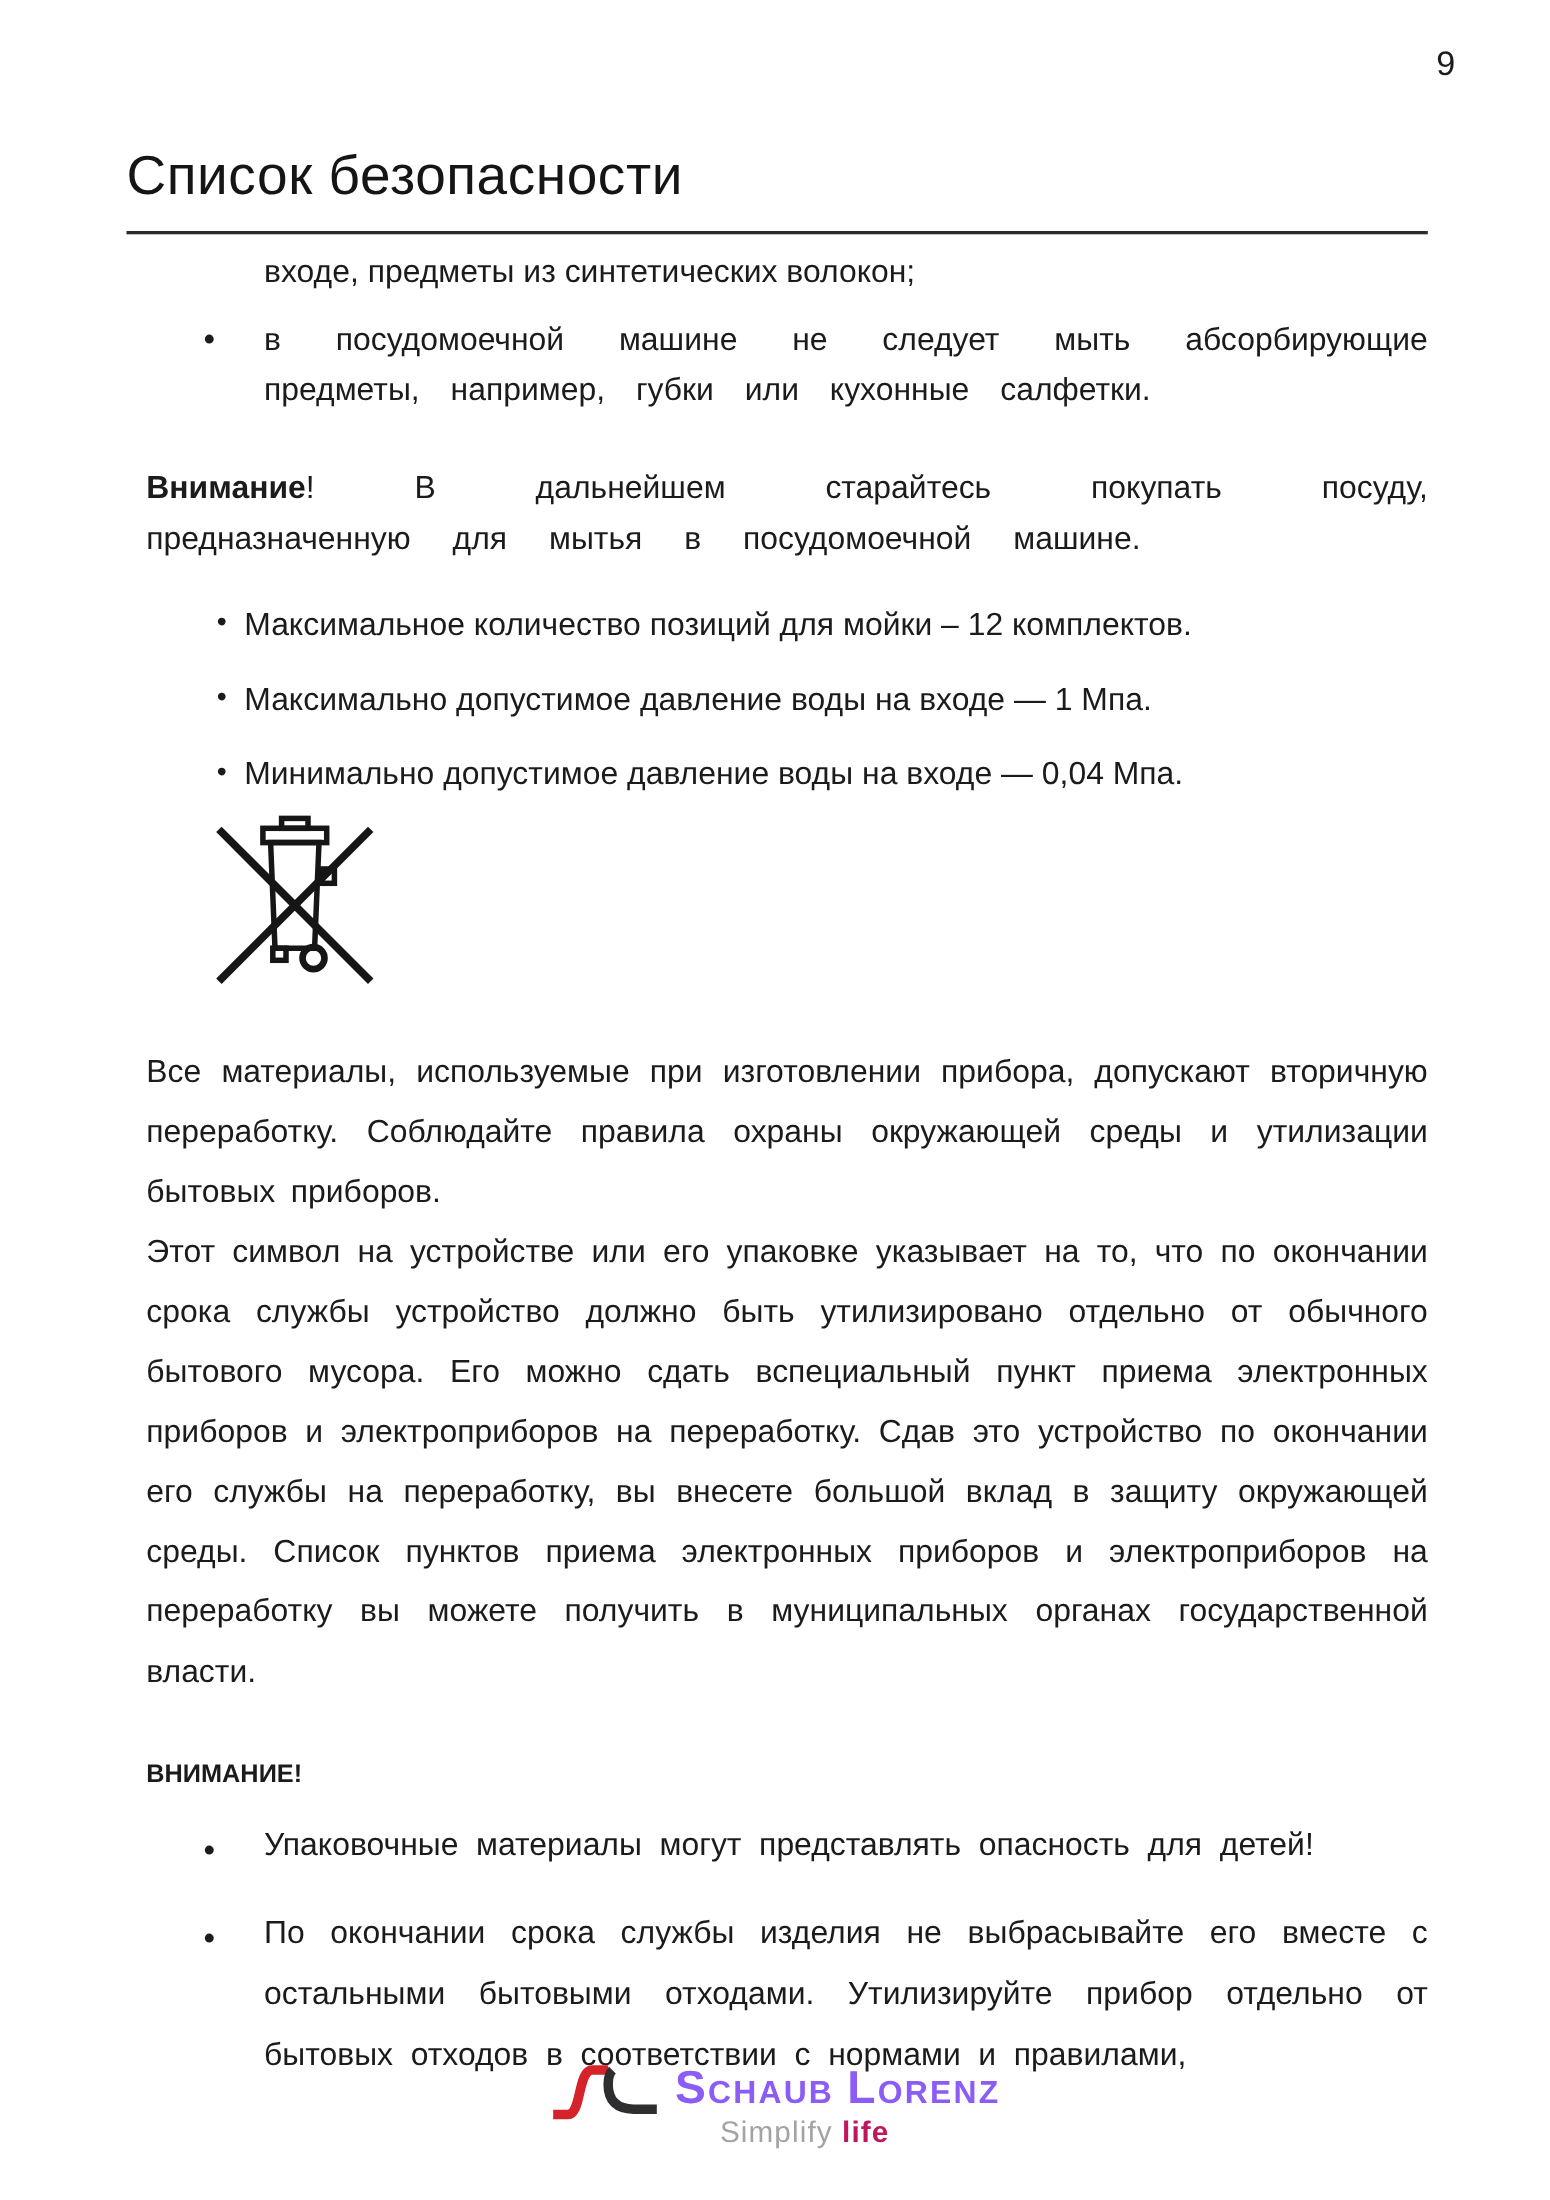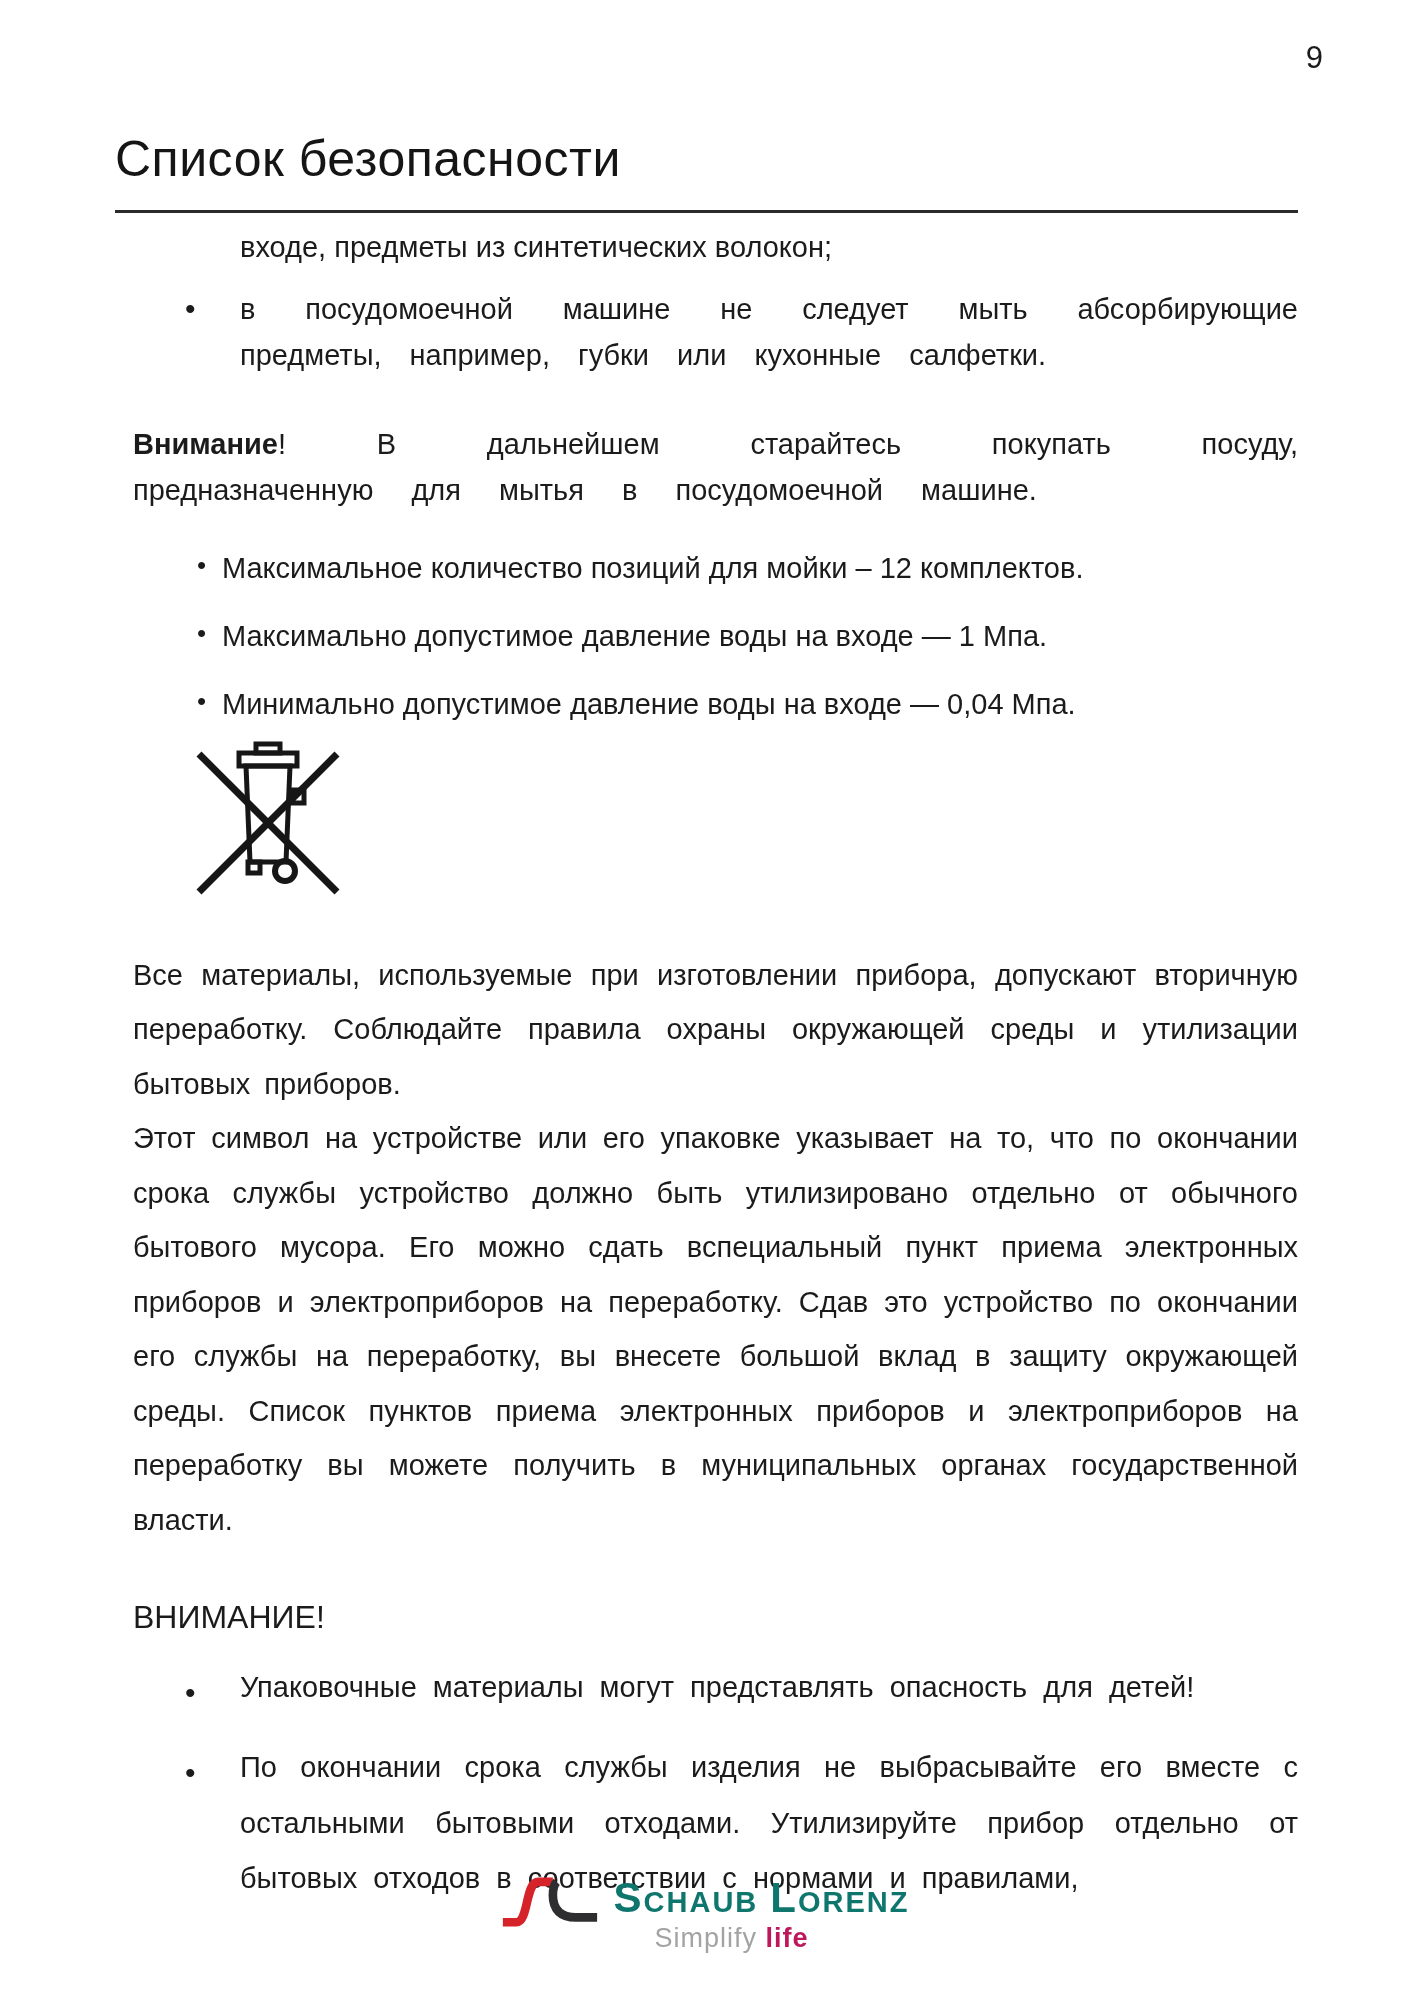--- a/index.html
+++ b/index.html
@@ -38,33 +38,33 @@
 
   .rec-heading { margin:12px 0 0 82px; display:flex; align-items:center; gap:13px; }
   .rec-heading .bar { width:118px; height:29px; background:#0e0e0e; flex:0 0 auto; }
   .rec-heading .txt { font-size:31px; font-weight:700; letter-spacing:0.5px; color:#111; }
 
   .rec-p {
     font-size:29px; line-height:1.88; text-align:justify; word-spacing:6px;
   }
   .rec-p.first { margin-top:48px; }
 
-  .warn-heading { margin-top:52px; font-size:32px; font-weight:400; }
+  .warn-heading { margin-top:52px; font-size:23px; font-weight:700; }
   .w-li { margin-top:24px; line-height:1.92; word-spacing:8px; }
   .w-li .marker { top:4px; }
 
   .footer {
     position:absolute; left:0; right:0; bottom:46px;
     display:flex; justify-content:center; align-items:flex-start; gap:14px;
   }
   .brand-block { padding-top:2px; }
   .brand-name {
     display:flex; gap:12px;
     font-variant:small-caps; font-weight:700; font-size:42px; line-height:1;
-    letter-spacing:2px; color:#0f766e;
+    letter-spacing:2px; color:#8b5cf6;
   }
   .tagline {
     margin-top:4px; text-align:center; transform:translateX(-30px);
     font-size:27px; color:#a3a3a3; letter-spacing:1px;
   }
   .tagline .life { color:#be185d; font-weight:700; }
 </style>
 </head>
 <body>
 

